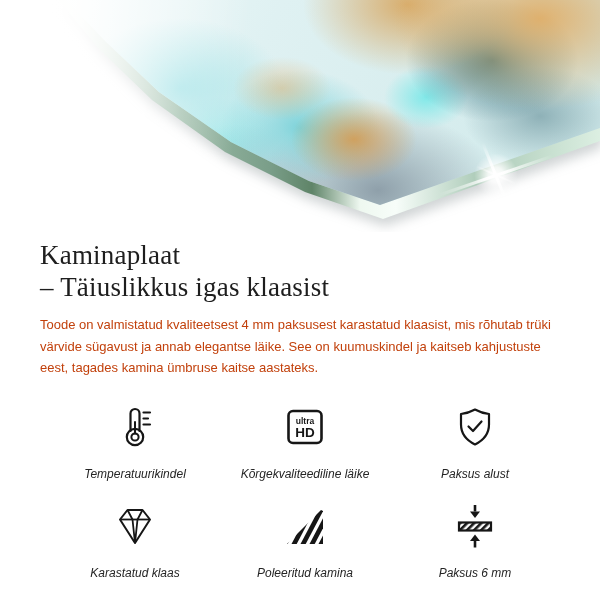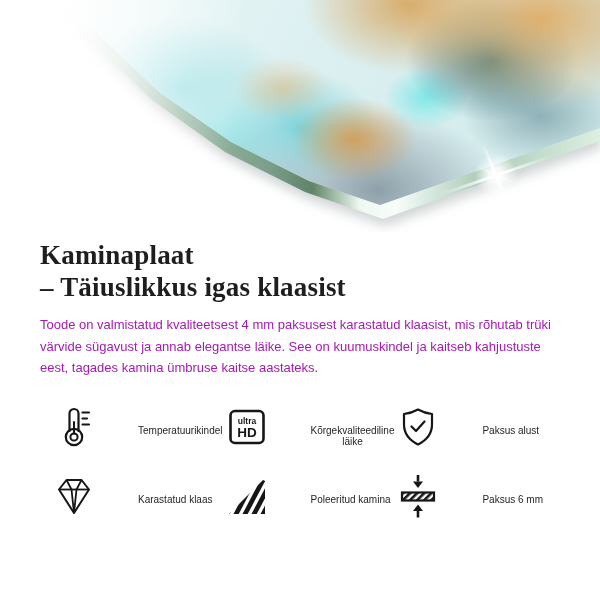--- a/index.html
+++ b/index.html
@@ -35,31 +35,31 @@
   .sparkle .glow { position:absolute; inset:28px; border-radius:50%;
     background:radial-gradient(circle, #ffffff 0%, rgba(255,255,255,.85) 25%, rgba(255,255,255,0) 70%); }
   .ray { position:absolute; left:50%; top:50%;
     background:linear-gradient(90deg, rgba(255,255,255,0), #fff 45%, #fff 55%, rgba(255,255,255,0)); }
   .ray-a { width:120px; height:3px;   margin:-1.5px 0 0 -60px; transform:rotate(-19deg); }
   .ray-b { width:70px;  height:2.5px; margin:-1.25px 0 0 -35px; transform:rotate(68deg); }
   .ray-c { width:44px;  height:2px;   margin:-1px 0 0 -22px;  transform:rotate(24deg); opacity:.8; }
 
   
   .content { padding:0 30px 0 40px; }
-  .page-title { margin-top:7px; font-family:"Liberation Serif", serif; font-weight:700;
+  .page-title { margin-top:7px; font-family:"Liberation Serif", serif; font-weight:400;
     font-size:27px; line-height:32px; color:#1e1e1e; letter-spacing:.2px; }
   .description { margin-top:11px; max-width:542px; font-size:13px; line-height:21.5px;
-    color:#a21caf; }
+    color:#c2410c; }
 
   
   .features { margin:24px 10px 0; display:grid; grid-template-columns:repeat(3,1fr);
     row-gap:21px; justify-items:center; }
-  .feature { display:flex; width:100%;gap:40px; }
+  .feature { display:flex; flex-direction:column; align-items:center; width:100%; }
   .icon-box { height:48px; display:flex; align-items:center; justify-content:center; }
-  .feature-label { margin-top:22px; font-size:10px; color:#252525; text-align:center; }
+  .feature-label { margin-top:16px; font-size:12px; color:#252525; text-align:center;font-style:italic; }
   svg { display:block; }
   svg text { font-family:"Liberation Sans", sans-serif; }
 </style>
 </head>
 <body>
 
 <div class="hero">
   <div class="panel-wrap">
     <div class="panel-edge"></div>
     <div class="panel-art"></div>

